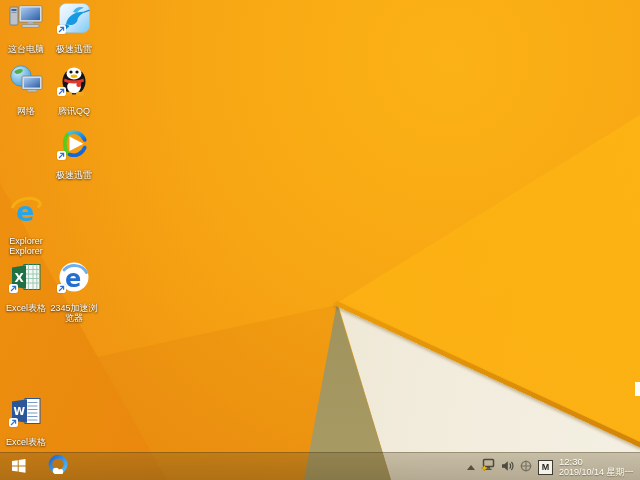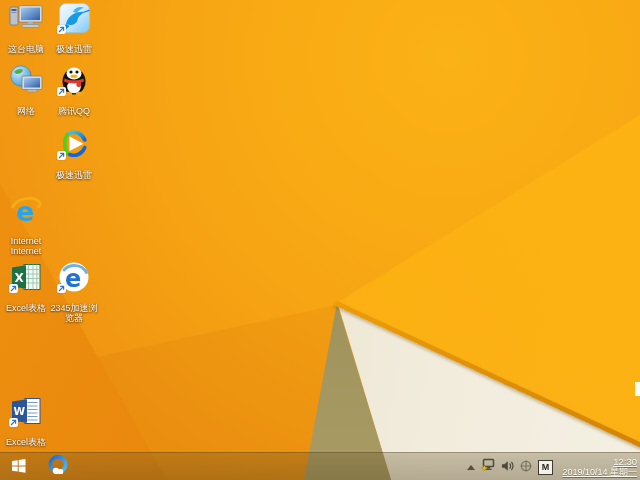--- a/index.html
+++ b/index.html
@@ -38,22 +38,22 @@
     background:linear-gradient(to bottom,rgba(98,78,36,0.30),rgba(86,68,30,0.40));
     border-top:1px solid rgba(70,55,25,0.22);display:flex;align-items:center;}
   .start{width:30px;height:28px;display:flex;align-items:center;justify-content:center;margin-left:3px;}
   .taskbtn{width:34px;height:26px;display:flex;align-items:center;justify-content:center;margin-left:8px;}
   .tray{position:absolute;right:3px;top:0;height:28px;display:flex;align-items:center;gap:6px;}
   .tray-item{display:flex;align-items:center;justify-content:center;}
   .up-arrow{width:0;height:0;border-left:4px solid transparent;border-right:4px solid transparent;
     border-bottom:5px solid #55513E;}
   .ime-box{width:13px;height:13px;border:1.5px solid #3E3C30;background:#F5F3E9;
     display:flex;align-items:center;justify-content:center;font-size:9px;font-weight:bold;color:#2A2820;}
-  .clock{width:78px;text-align:right;color:#FFFDF5;font-size:9px;line-height:11px;
-    text-shadow:0 1px 1px rgba(60,45,10,.5);text-decoration:underline;}
+  .clock{width:78px;text-align:left;color:#FFFDF5;font-size:9px;line-height:11px;
+    text-shadow:0 1px 1px rgba(60,45,10,.5);}
   .clock .time{font-size:9.5px;}
 </style>
 </head>
 <body>
 
 <div class="screen">
 
   <div class="wp">
     <div class="wp-base"></div>
     <div class="facet facet-subtle"></div>
@@ -182,21 +182,21 @@
     <span class="lbl">极速迅雷</span>
   </div>
 
   <div class="cell" style="left:2px;top:194px">
     <span class="ico">
       <svg width="34" height="32" viewBox="0 0 34 32">
         <text x="7" y="27" font-size="27" font-weight="bold" fill="#27A5E9" font-family="'DejaVu Sans',sans-serif">e</text>
         <path d="M3.5 13 C8 4,24 1.5,30.5 8 C31.8 9.4,31.5 11.5,29.5 12.5" stroke="#F3AE12" stroke-width="3" fill="none" stroke-linecap="round"></path>
       </svg>
     </span>
-    <span class="lbl">Internet Internet</span>
+    <span class="lbl">Explorer Explorer</span>
   </div>
 
 
   <div class="cell" style="left:2px;top:261px">
     <span class="ico">
       <svg width="32" height="30" viewBox="0 0 32 30">
         <rect x="14" y="2.5" width="16" height="25" fill="#F2F7F4" stroke="#217346" stroke-width="1"></rect>
         <path d="M14 7.5 H30 M14 12 H30 M14 16.5 H30 M14 21 H30 M18.5 2.5 V27.5 M23 2.5 V27.5 M26.8 2.5 V27.5" stroke="#8FBFA8" stroke-width="0.8"></path>
         <path d="M2 5.5 L16 3.2 V26.8 L2 24.5 Z" fill="#1E7145"></path>
         <text x="4.5" y="19.5" font-size="12" font-weight="bold" fill="#fff" font-family="'DejaVu Sans',sans-serif">X</text>

